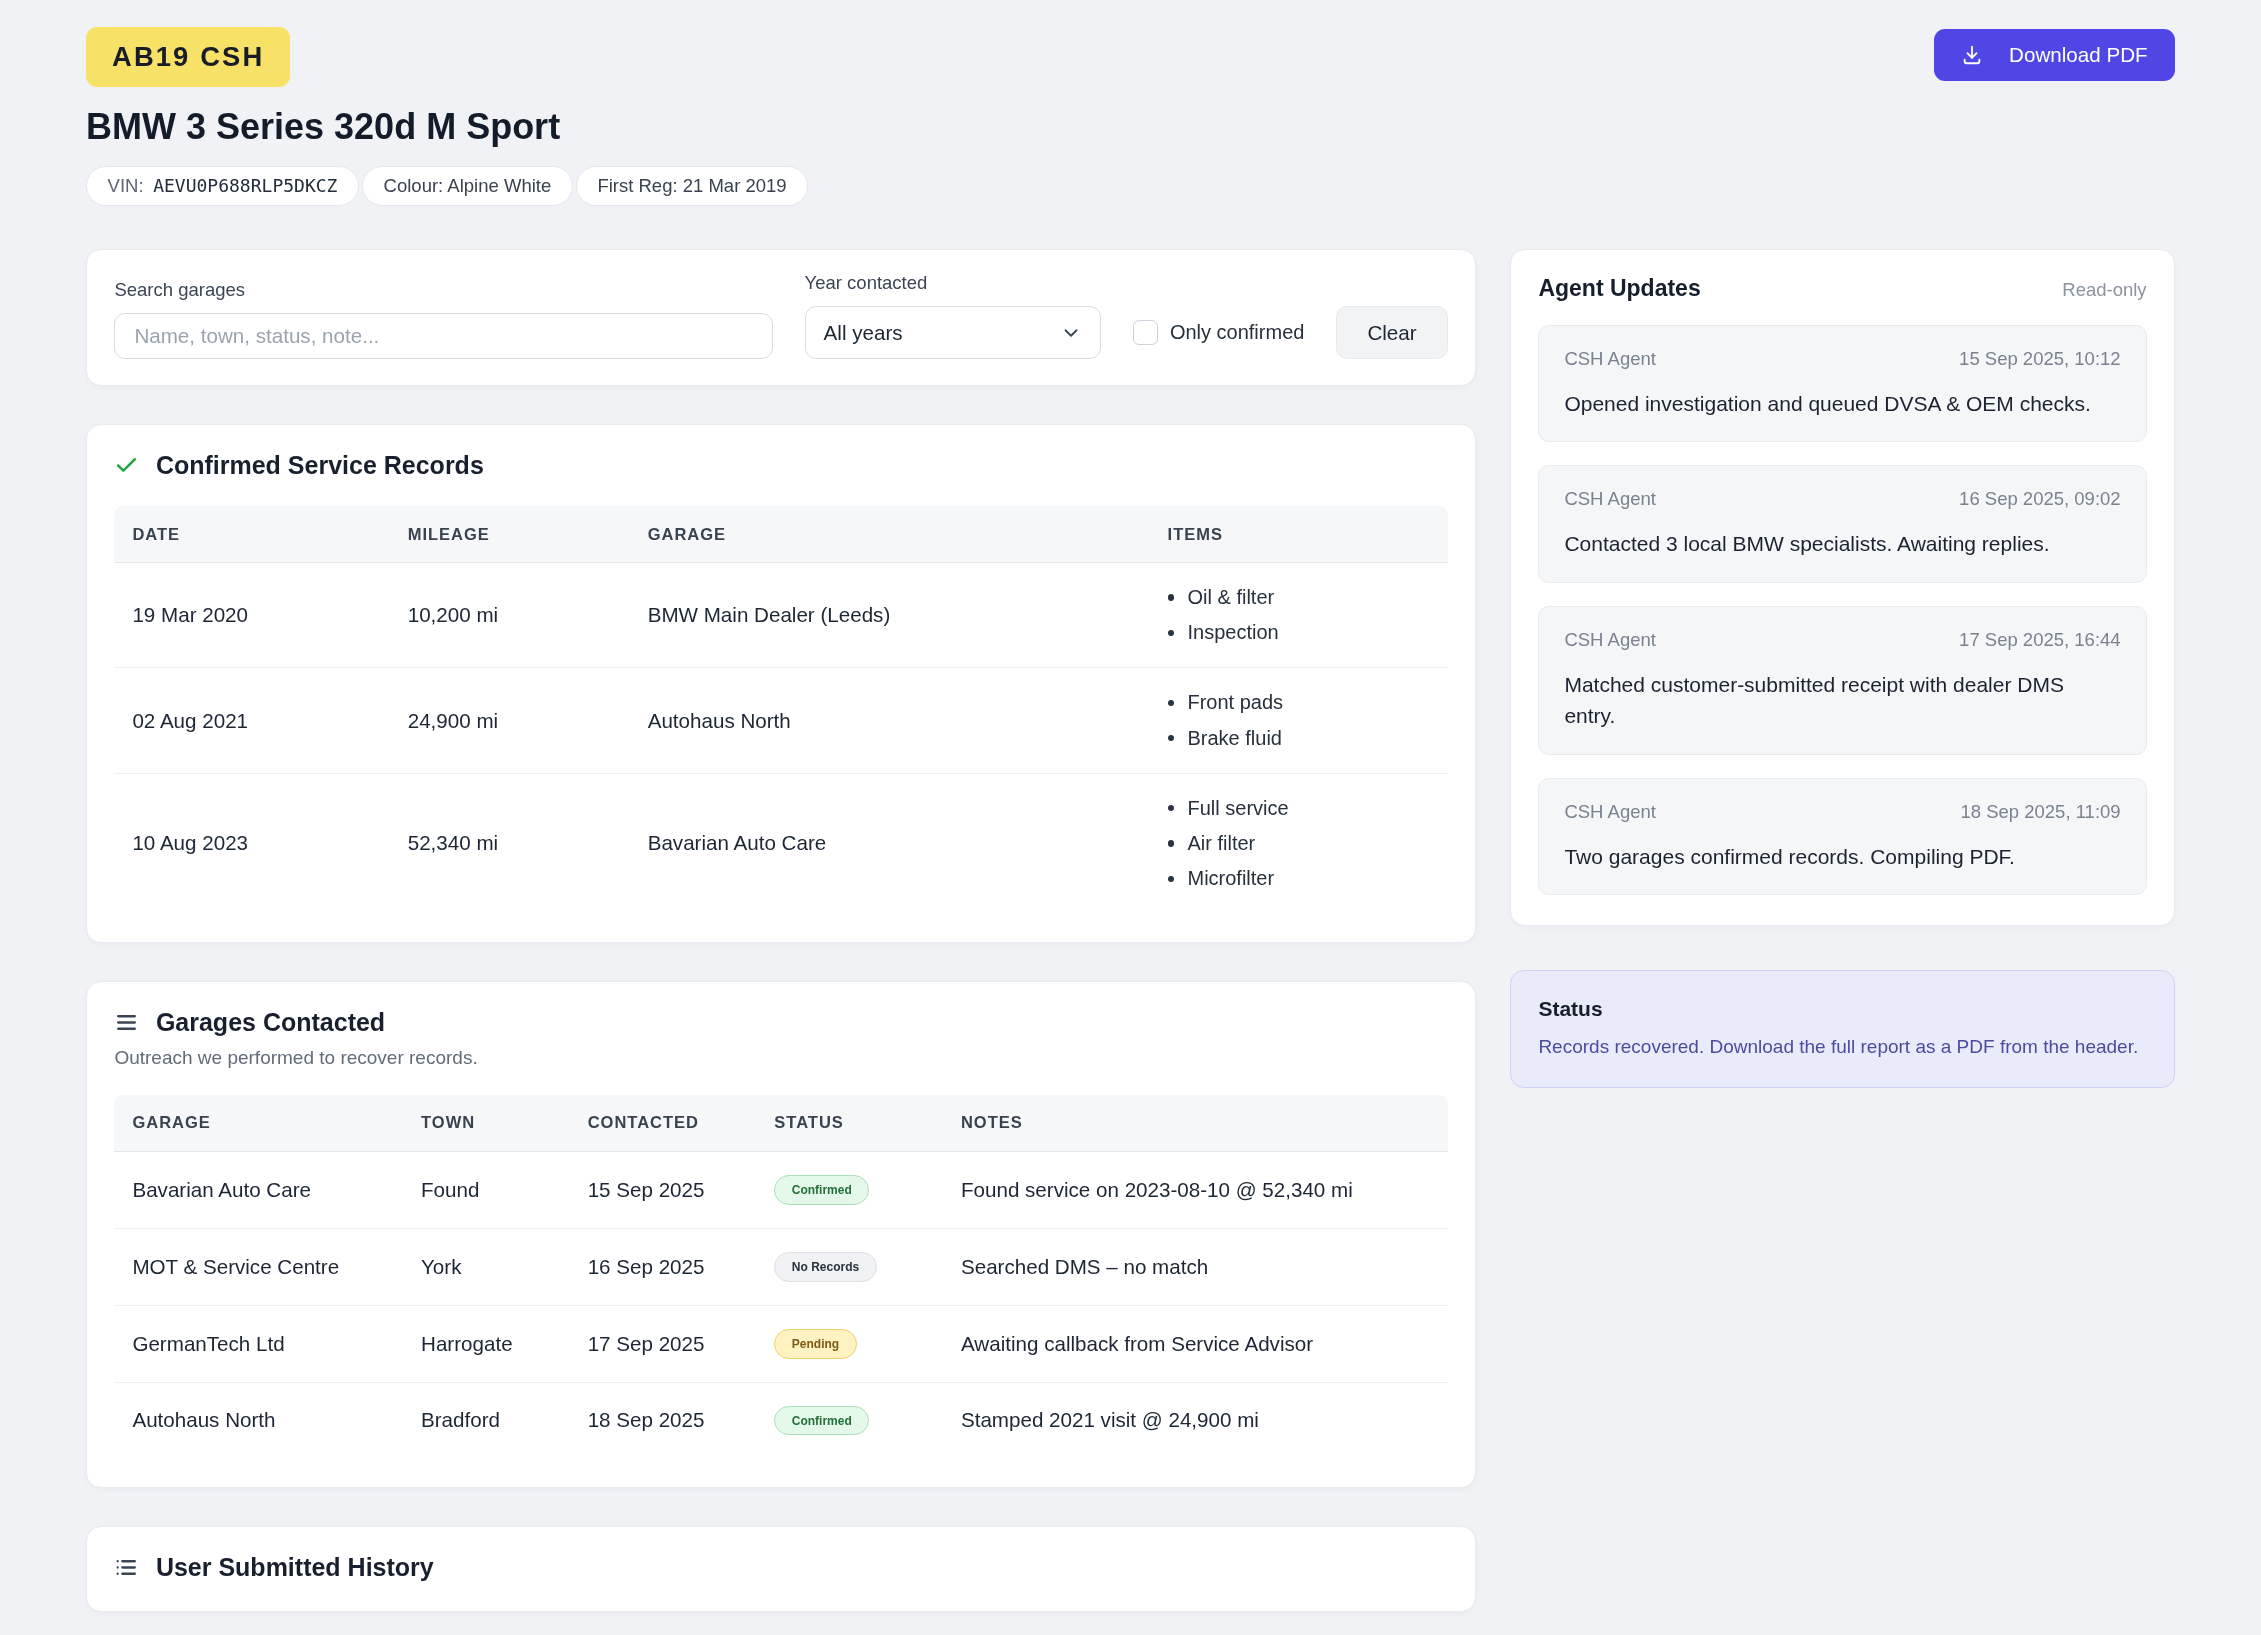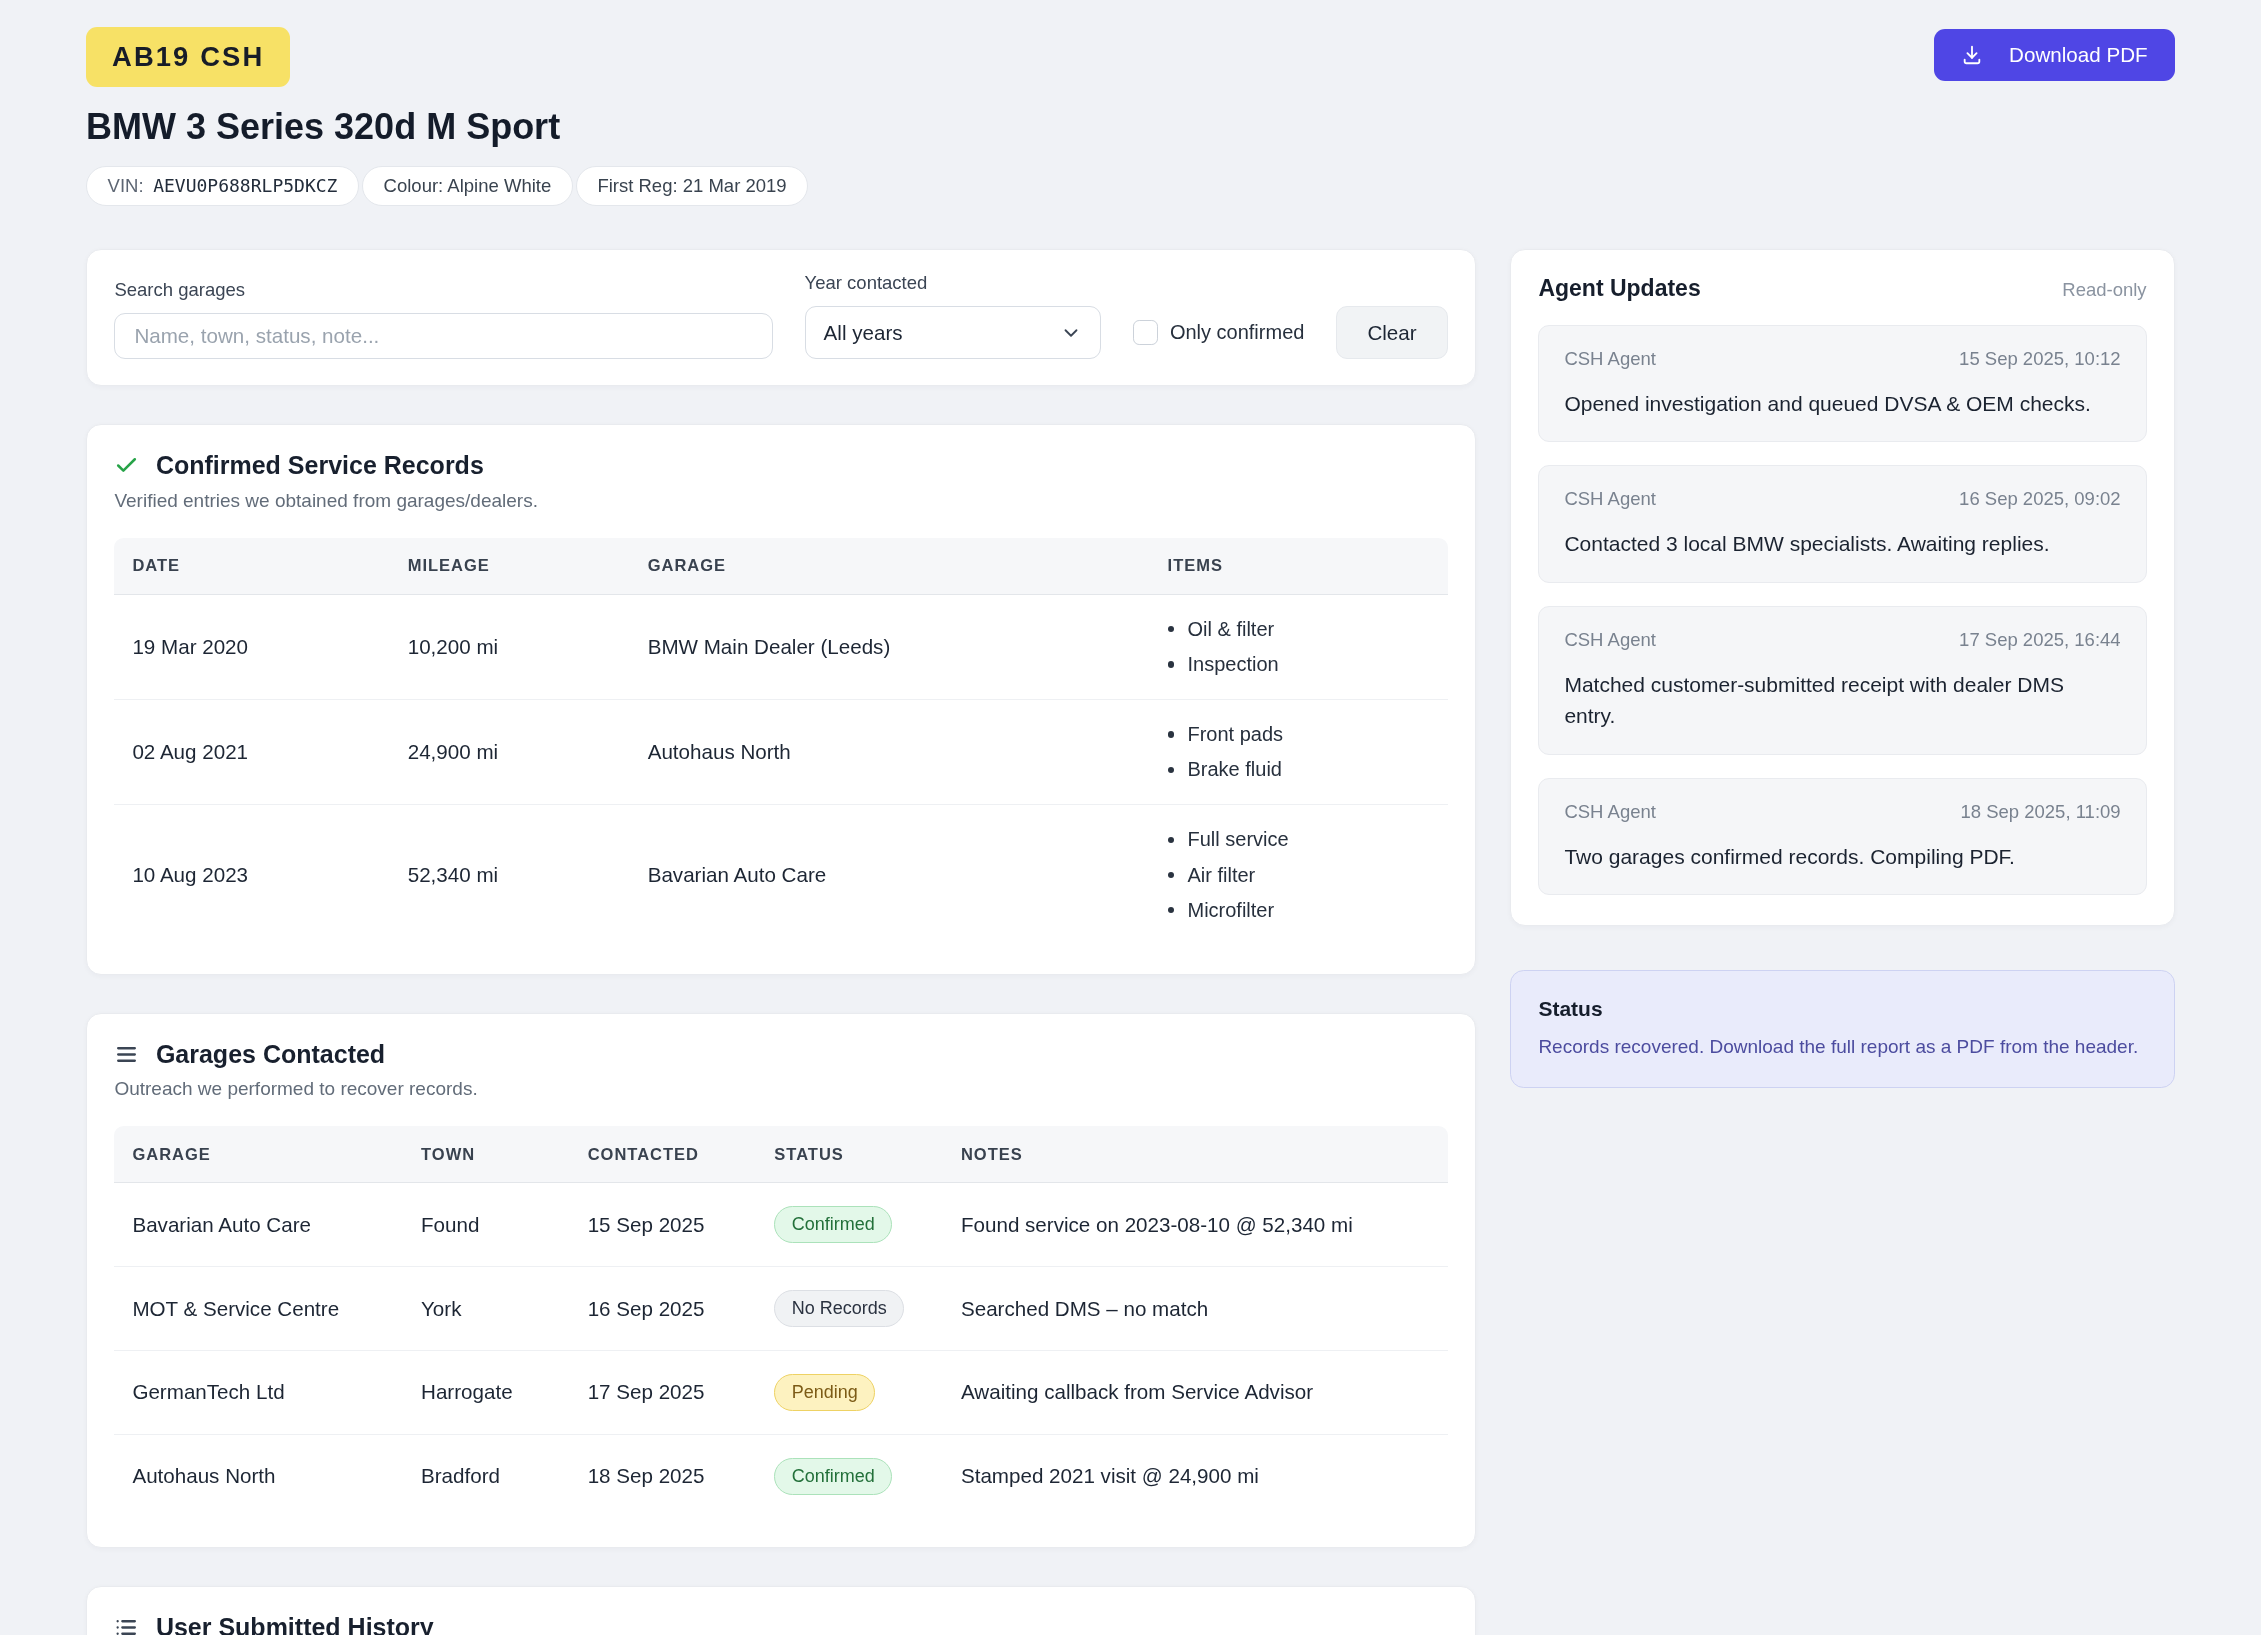--- a/index.html
+++ b/index.html
@@ -89,21 +89,21 @@
   tbody td { padding: 23px 6.9px 23px 0; font-size: 20.6px; color: #1d2634; vertical-align: middle; border-bottom: 1.4px solid #eef0f3; }
   tbody tr:last-child td { border-bottom: none; }
   tbody td:first-child { padding-left: 18px; }
 
   .items-list { list-style: none; display: flex; flex-direction: column; gap: 12.3px; font-size: 20px; color: #27303d; }
   .items-list li { display: flex; align-items: center; gap: 13.7px; }
   .bullet { width: 6.2px; height: 6.2px; border-radius: 50%; background: #2a3340; flex: 0 0 auto; }
 
   .badge {
     display: inline-block; padding: 6.9px 16.5px; border-radius: 685px;
-    font-size: 18px; font-weight: 400; white-space: nowrap;
+    font-size: 12px; font-weight: 700; white-space: nowrap;
   }
   .badge-confirmed { background: #e3f8e9; border: 1.4px solid #abe2ba; color: #23703a; }
   .badge-none      { background: #f0f2f4; border: 1.4px solid #dcdfe4; color: #2a3240; }
   .badge-pending   { background: #fdf2c0; border: 1.4px solid #eed264; color: #7c5b16; }
 
   
   .agent-card { padding: 25px 27.4px 30px 27.4px; }
   .agent-head { display: flex; justify-content: space-between; align-items: baseline; }
   .agent-title { font-size: 23px; font-weight: 700; color: #161e2c; }
   .readonly { font-size: 18.5px; color: #8a93a0; }
@@ -176,21 +176,20 @@
       <button class="clear-btn">Clear</button>
     </div>
 
     <div class="card section-card">
       <div class="section-head">
         <svg width="25" height="25" viewBox="0 0 24 24" fill="none" stroke="#27a348" stroke-width="2.4" stroke-linecap="round" stroke-linejoin="round">
             <path d="M20 6 9 17l-5-5"></path>
           </svg>
         <span class="section-title">Confirmed Service Records</span>
       </div>
-      <div class="section-sub">Verified entries we obtained from garages/dealers.</div>
       <table>
         <colgroup>
             <col style="width:22%">
             <col style="width:18%">
             <col style="width:39%">
             <col style="width:21%">
           </colgroup>
         <thead>
           <tr>
             <th>DATE</th>

